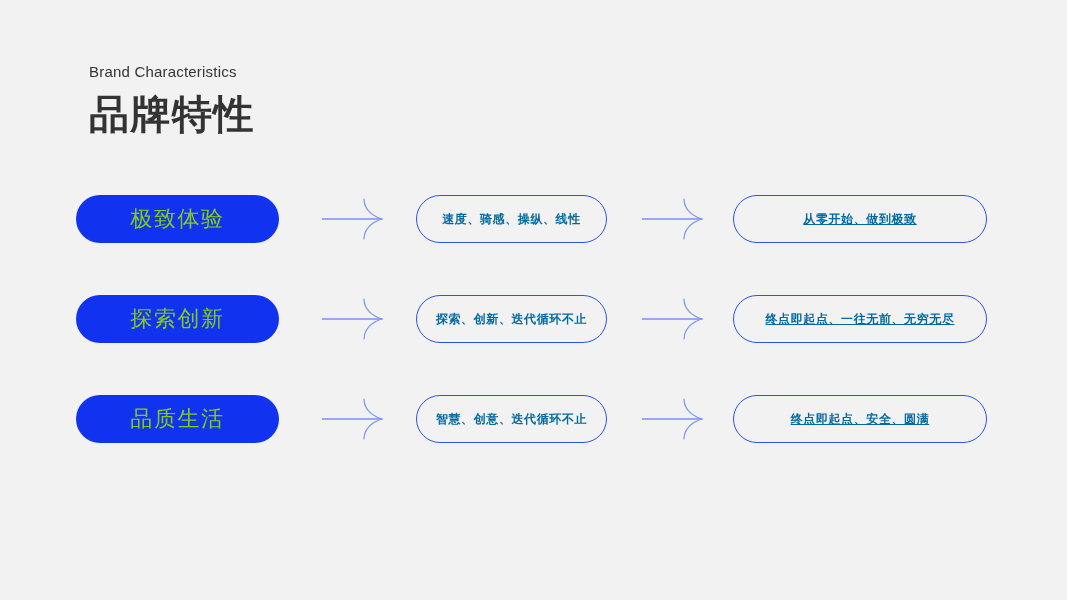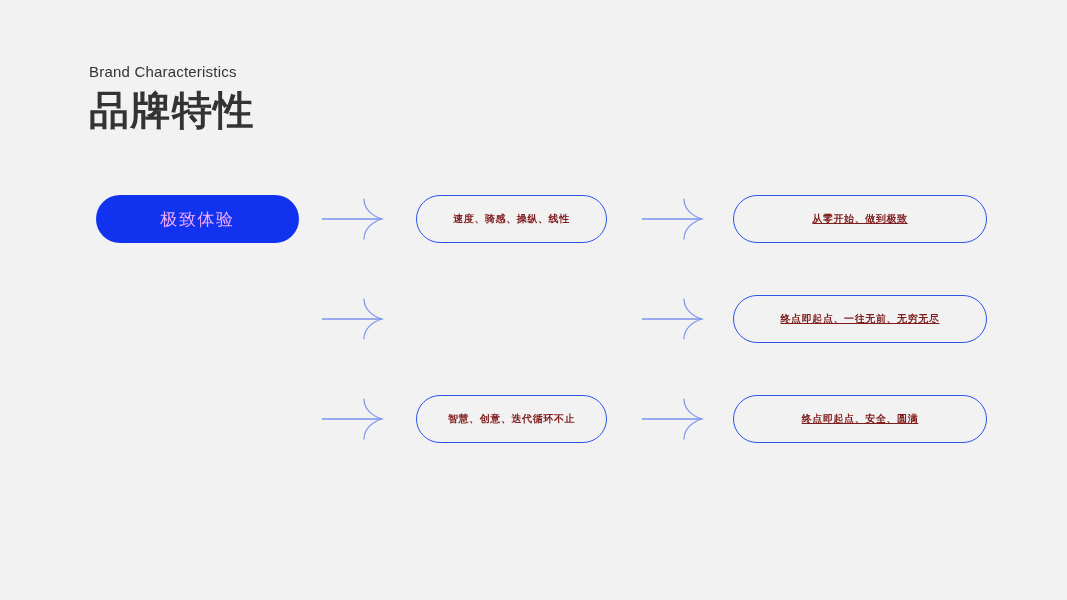--- a/index.html
+++ b/index.html
@@ -38,21 +38,20 @@
     white-space: nowrap;
   }
   .main-title {
     margin-top: 8px;
     font-size: 40px;
     line-height: 48px;
     font-weight: 700;
     letter-spacing: 1.5px;
     color: #333333;
     white-space: nowrap;
-    font-family: Liberation Mono, monospace;
   }
 
   
   .rows {
     position: absolute;
     left: 0;
     top: 195px;
     width: 1067px;
   }
   .row {
@@ -68,33 +67,33 @@
     top: 0;
     height: 48px;
     border-radius: 24px;
     display: flex;
     align-items: center;
     justify-content: center;
     box-sizing: border-box;
     white-space: nowrap;
   }
   .pill-filled {
-    left: 96px;
+    left: 76px;
     width: 203px;
     background: #1133f0;
-    color: #f0abfc;
-    font-size: 17px;
+    color: #84cc16;
+    font-size: 22px;
     font-weight: 500;
     letter-spacing: 1.6px;
   }
   .pill-outline {
     border: 1.3px solid #2b55e8;
     background: transparent;
-    color: #7f1d1d;
-    font-size: 10px;
+    color: #0369a1;
+    font-size: 12px;
     font-weight: 700;
     letter-spacing: 0.6px;
   }
   .pill-mid {
     left: 416px;
     width: 191px;
   }
   .pill-end {
     left: 733px;
     width: 254px;
@@ -141,40 +140,43 @@
         <svg width="72" height="48" viewBox="0 0 72 48" fill="none" xmlns="http://www.w3.org/2000/svg">
           <line x1="2" y1="24" x2="62" y2="24" stroke="#3f63e8" stroke-width="1.2"></line>
           <path d="M44 4 C 44 14, 52 21, 62 24 C 52 27, 44 34, 44 44" stroke="#7a93ef" stroke-width="1.2" fill="none" stroke-linecap="round"></path>
         </svg>
       </div>
 
       <div class="pill pill-outline pill-end">从零开始、做到极致</div>
     </div>
 
     <div class="row">
+      <div class="pill pill-filled">探索创新</div>
 
       <div class="arrow arrow-1">
         <svg width="72" height="48" viewBox="0 0 72 48" fill="none" xmlns="http://www.w3.org/2000/svg">
           <line x1="2" y1="24" x2="62" y2="24" stroke="#3f63e8" stroke-width="1.2"></line>
           <path d="M44 4 C 44 14, 52 21, 62 24 C 52 27, 44 34, 44 44" stroke="#7a93ef" stroke-width="1.2" fill="none" stroke-linecap="round"></path>
         </svg>
       </div>
 
+      <div class="pill pill-outline pill-mid">探索、创新、迭代循环不止</div>
 
       <div class="arrow arrow-2">
         <svg width="72" height="48" viewBox="0 0 72 48" fill="none" xmlns="http://www.w3.org/2000/svg">
           <line x1="2" y1="24" x2="62" y2="24" stroke="#3f63e8" stroke-width="1.2"></line>
           <path d="M44 4 C 44 14, 52 21, 62 24 C 52 27, 44 34, 44 44" stroke="#7a93ef" stroke-width="1.2" fill="none" stroke-linecap="round"></path>
         </svg>
       </div>
 
       <div class="pill pill-outline pill-end">终点即起点、一往无前、无穷无尽</div>
     </div>
 
     <div class="row">
+      <div class="pill pill-filled">品质生活</div>
 
       <div class="arrow arrow-1">
         <svg width="72" height="48" viewBox="0 0 72 48" fill="none" xmlns="http://www.w3.org/2000/svg">
           <line x1="2" y1="24" x2="62" y2="24" stroke="#3f63e8" stroke-width="1.2"></line>
           <path d="M44 4 C 44 14, 52 21, 62 24 C 52 27, 44 34, 44 44" stroke="#7a93ef" stroke-width="1.2" fill="none" stroke-linecap="round"></path>
         </svg>
       </div>
 
       <div class="pill pill-outline pill-mid">智慧、创意、迭代循环不止</div>
 

